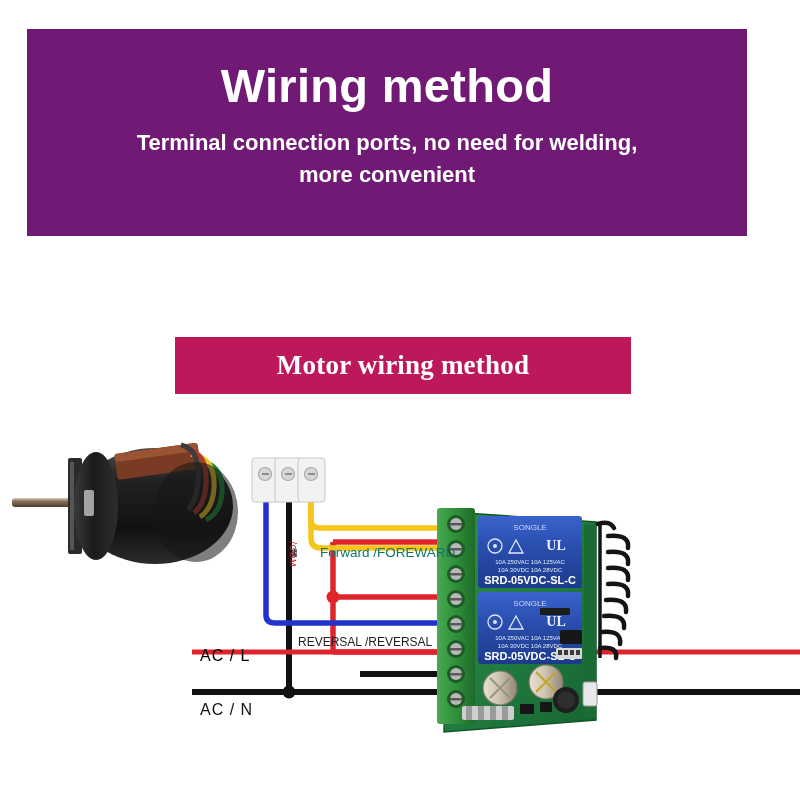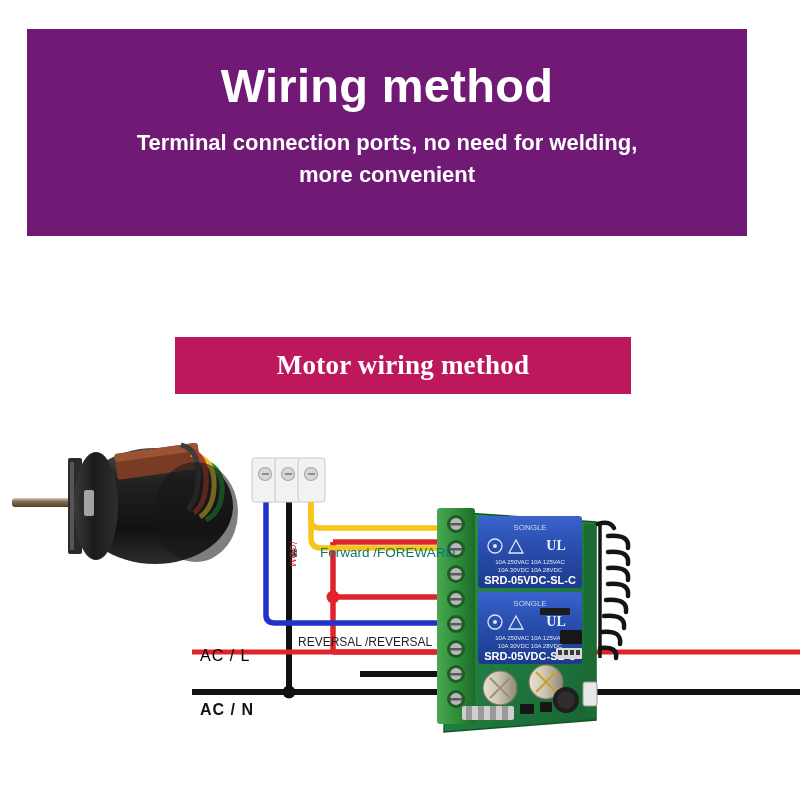--- a/index.html
+++ b/index.html
@@ -56,21 +56,21 @@
   
   .lbl {
     position: absolute;
     font-family: "Liberation Sans", sans-serif;
     white-space: nowrap;
     line-height: 1;
   }
   .lbl-forward { left: 320px; top: 546px; font-size: 13.5px; color: #0f766e; }
   .lbl-reversal { left: 298px; top: 607px; font-size: 12px; color: #1d1d1d; margin-top: 29px; }
   .lbl-acl { left: 200px; top: 648px; font-size: 16px; color: #000000; letter-spacing: 1px; }
-  .lbl-acn { left: 200px; top: 702px; font-size: 16px; color: #121212; letter-spacing: 1px; font-weight: bold; }
+  .lbl-acn { left: 200px; top: 702px; font-size: 16px; color: #121212; letter-spacing: 1px; }
   .lbl-com {
     left: 288px; top: 540px;
     font-size: 9px;
     writing-mode: vertical-rl;
     text-orientation: mixed;
     letter-spacing: 0.5px;
   }
   .com-cn { color: #1a1a1a; }
   .com-en { color: #cf1f24; }
 </style>

